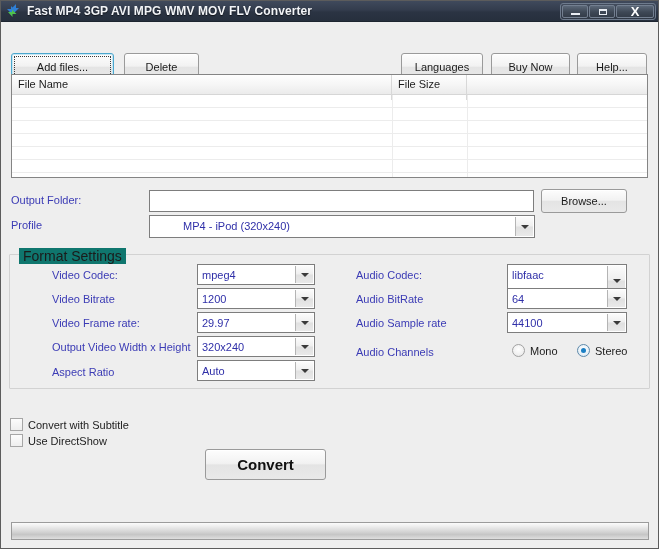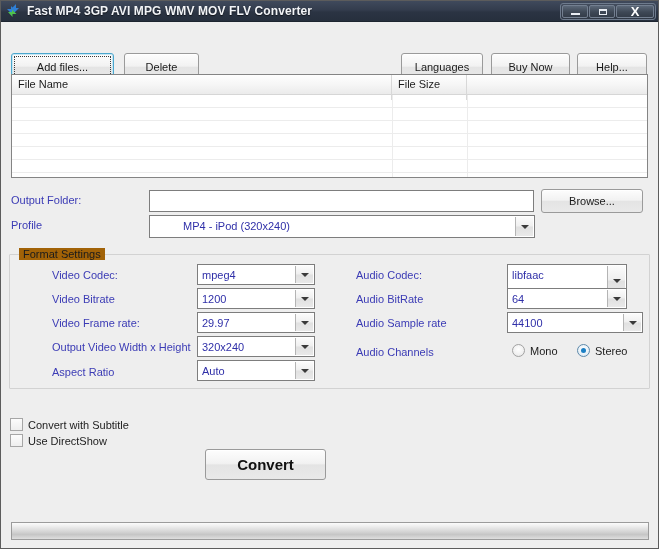--- a/index.html
+++ b/index.html
@@ -228,40 +228,40 @@
   }
   .combo .arrow-btn .tri {
     width: 0; height: 0;
     border-left: 4px solid transparent;
     border-right: 4px solid transparent;
     border-top: 4px solid #3a3a3a;
   }
 
   #lbl-output { left: 10px;  top: 193px; }
   #txt-output { left: 148px; top: 189px; width: 385px; height: 22px; }
-  #btn-browse { left: 540px; top: 188px; width: 102px; height: 24px; }
+  #btn-browse { left: 540px; top: 188px; width: 86px; height: 24px; }
   #lbl-profile{ left: 10px;  top: 218px; }
   #cmb-profile{ left: 148px; top: 214px; width: 386px; height: 23px; padding-left: 33px; }
 
   
   .groupbox {
     position: absolute;
     left: 8px; top: 253px;
     width: 641px; height: 135px;
     border: 1px solid #d2d2d2;
     border-radius: 1px;
     box-sizing: border-box;
     background: transparent;
   }
   .groupbox-title {
     position: absolute;
     left: 18px; top: 247px;
-    background: #a16207;
+    background: #0f766e;
     padding: 0 4px;
-    font-size: 11px;
+    font-size: 14px;
     color: #1b1b1b;
   }
 
   .fsrow-label { font-size: 11px; color: #3b3bb5; white-space: nowrap; margin-left: 35px; }
 
   
   #lbl-vcodec   { left: 16px; top: 268px; }
   #lbl-vbitrate { left: 16px; top: 292px; }
   #lbl-vframe   { left: 16px; top: 316px; }
   #lbl-vsize    { left: 16px; top: 340px; }
@@ -272,21 +272,21 @@
   #cmb-vsize    { left: 196px; top: 335px; width: 118px; height: 21px; }
   #cmb-aspect   { left: 196px; top: 359px; width: 118px; height: 21px; }
 
   
   #lbl-acodec   { left: 320px; top: 268px; }
   #lbl-abitrate { left: 320px; top: 292px; }
   #lbl-asample  { left: 320px; top: 316px; }
   #lbl-achannels{ left: 320px; top: 345px; }
   #cmb-acodec   { left: 506px; top: 263px; width: 120px; height: 33px; }
   #cmb-abitrate { left: 506px; top: 287px; width: 120px; height: 21px; }
-  #cmb-asample  { left: 506px; top: 311px; width: 136px; height: 21px; }
+  #cmb-asample  { left: 506px; top: 311px; width: 120px; height: 21px; }
 
   .radio-wrap {
     position: absolute;
     display: flex;
     align-items: center;
     font-size: 11px;
     color: #1c1c1c;
     white-space: nowrap;
   }
   #radio-mono   { left: 511px; top: 343px; }

